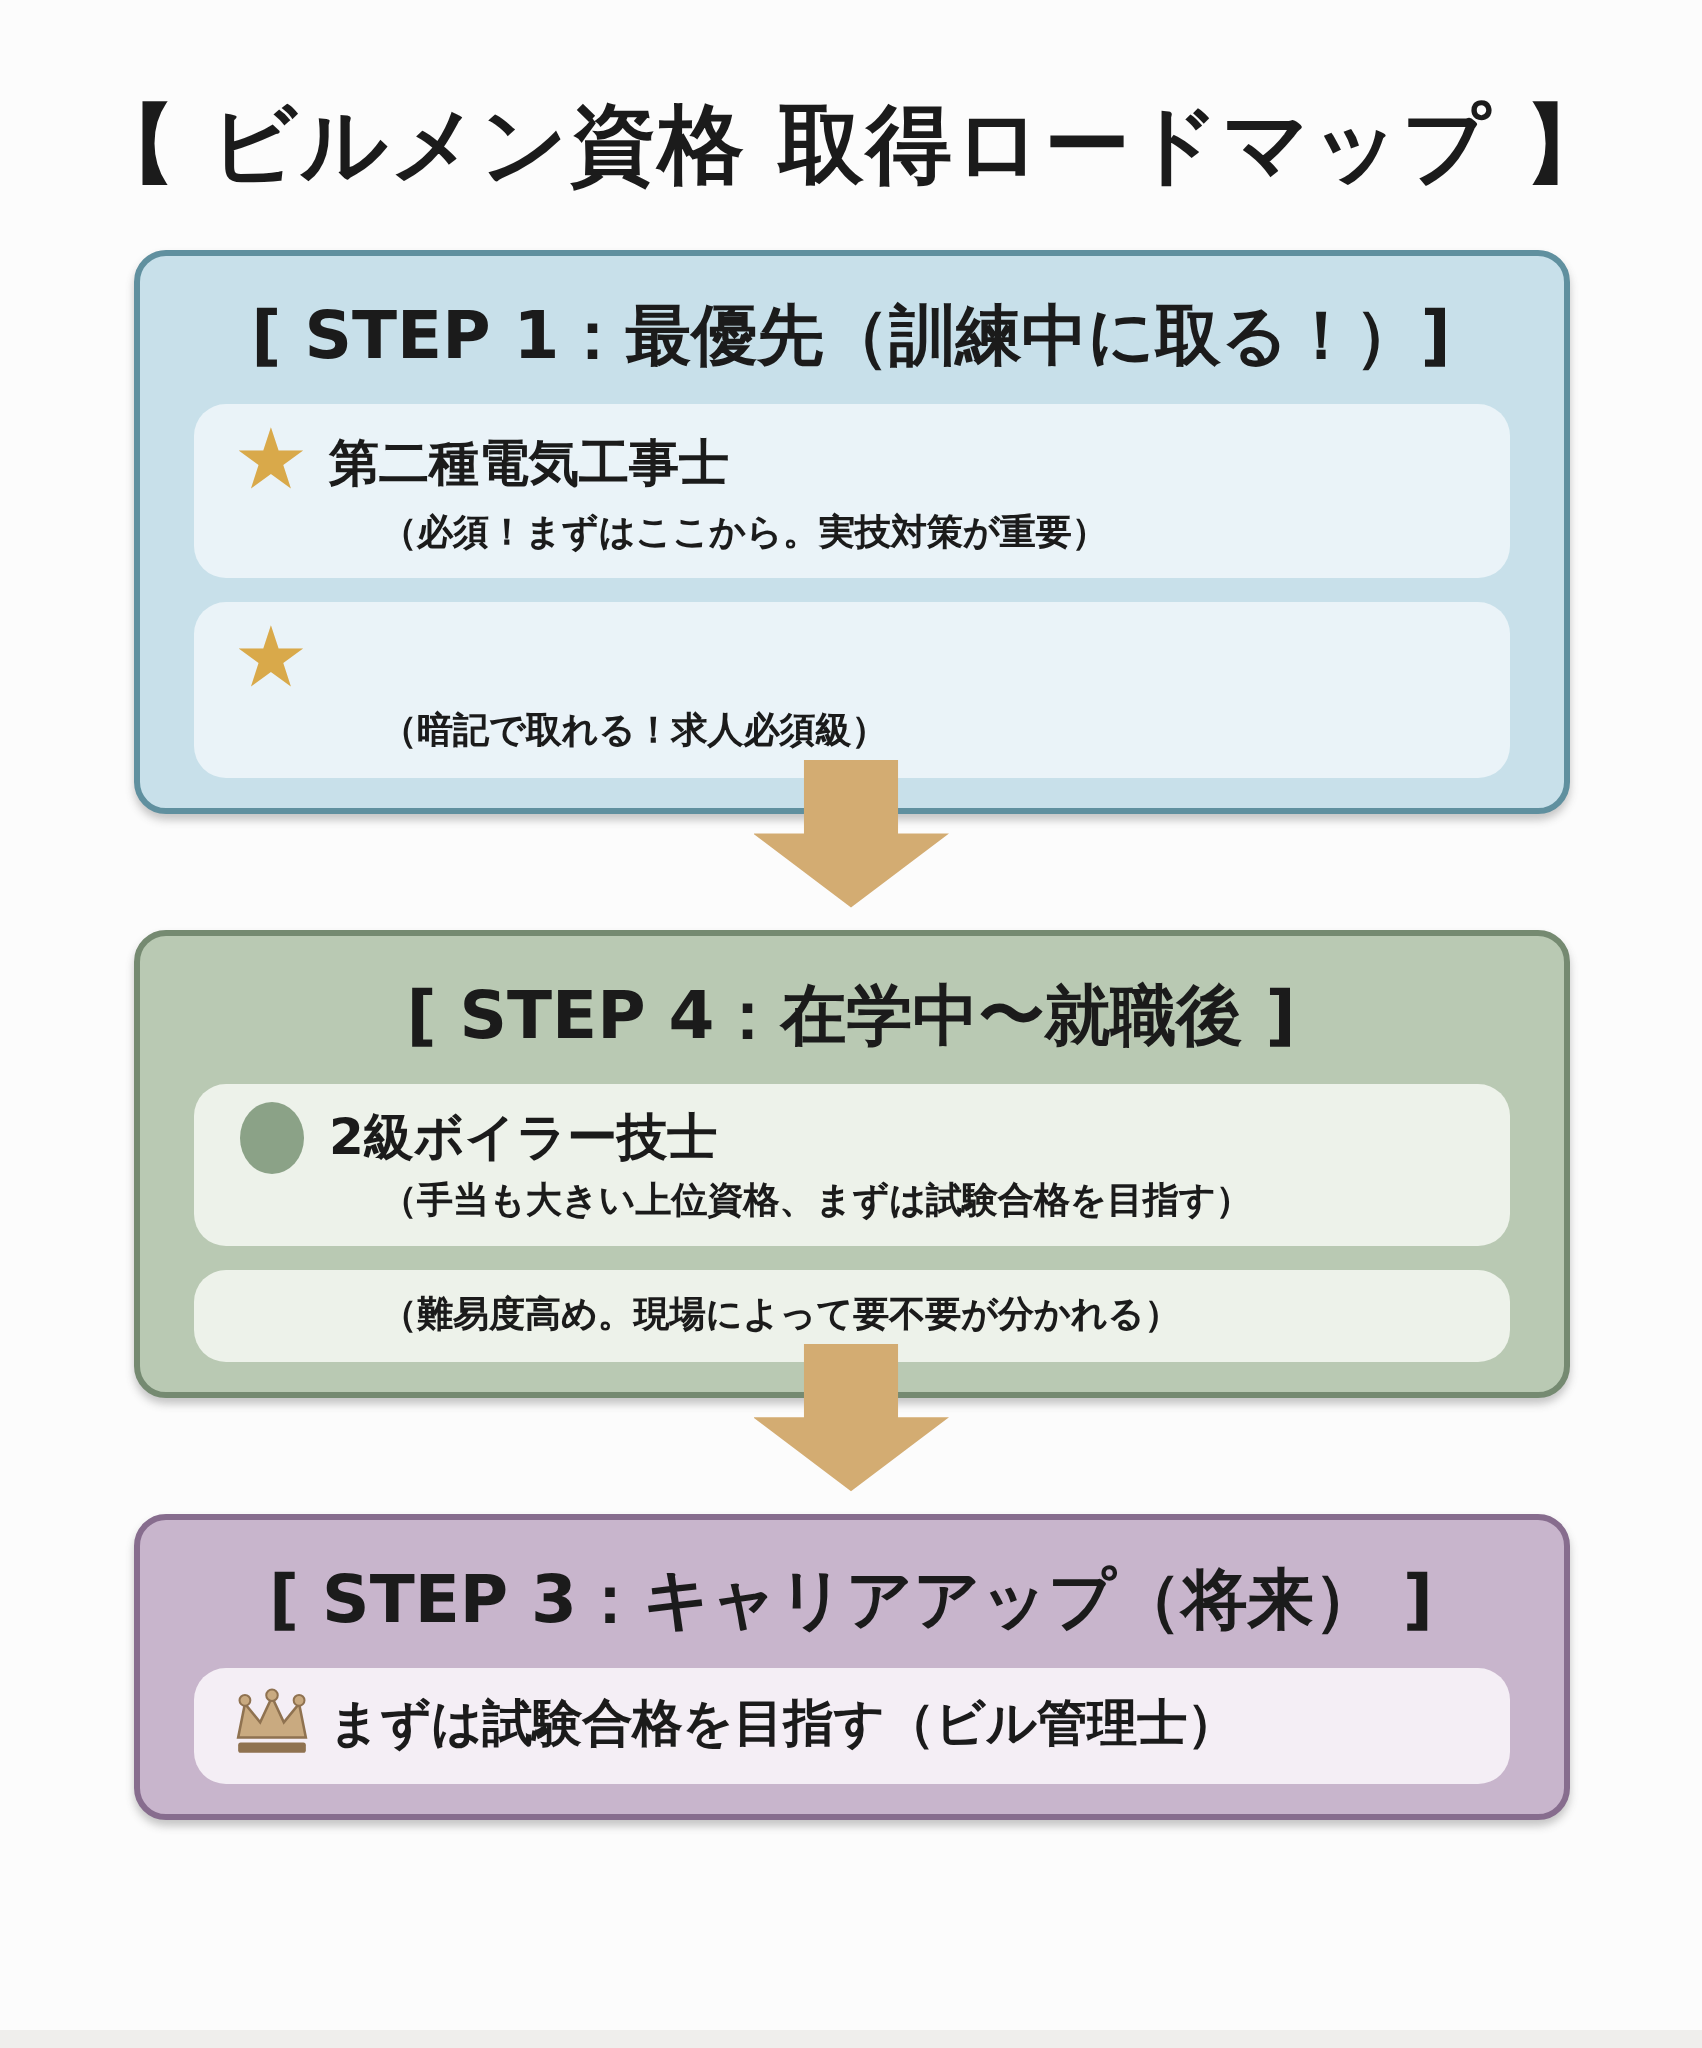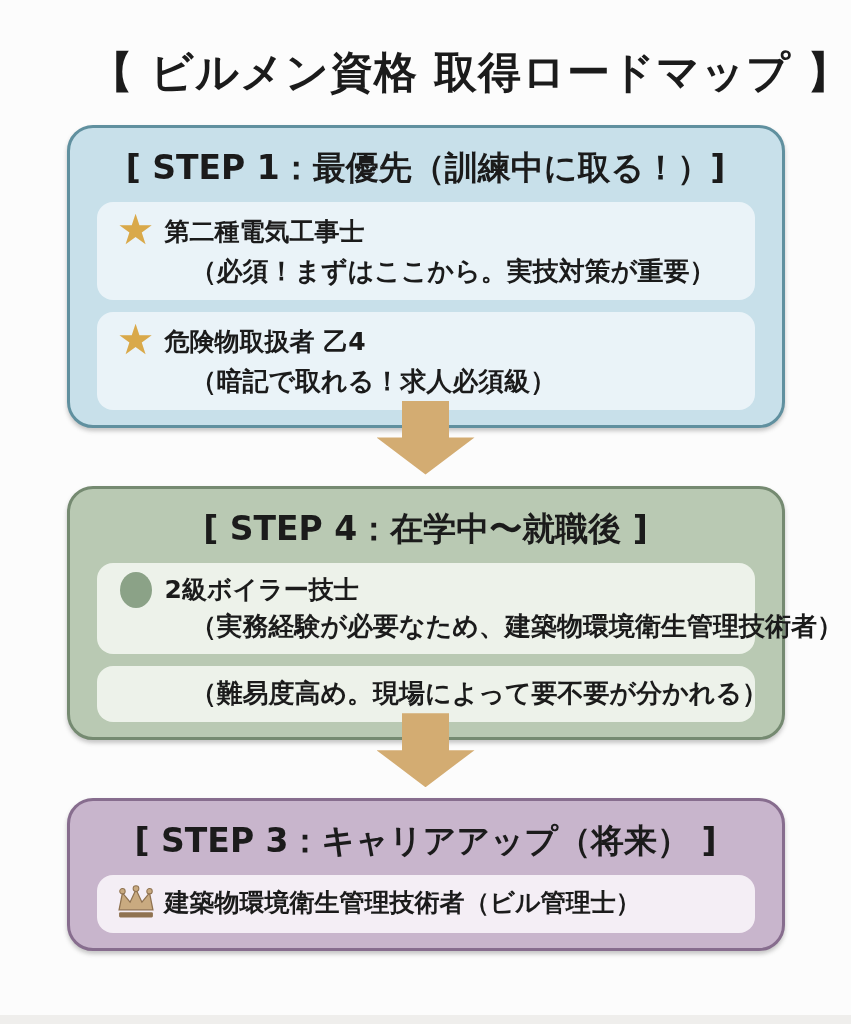--- a/index.html
+++ b/index.html
@@ -7,33 +7,33 @@
     position:relative;
     width:851px;height:1024px;
     margin:0 auto;
     overflow:hidden;
     background:#fcfcfc;
     font-family:"DejaVu Sans","Liberation Sans",sans-serif;
     color:#1b1b1b;
   }
   .title{
     margin:44px 0 0 0;
-    text-align:right;
+    text-align:center;
     font-size:43px;
     font-weight:800;
     letter-spacing:1px;
     color:var(--title-text,#1b1b1b);
   }
   .step{
     position:relative;
     width:718px;
     margin:0 auto;
     box-sizing:border-box;
     border:3px solid;
-    border-radius:26px;
+    border-radius:16px;
     padding:10px 27px 13px 27px;
     box-shadow:0 3px 4px rgba(70,70,70,.30);
   }
   .step.s1{margin-top:23px;background:var(--step1-fill);border-color:var(--step1-border);}
   .step.s2{background:var(--step2-fill);border-color:var(--step2-border);}
   .step.s3{background:var(--step3-fill);border-color:var(--step3-border);}
   .step-header{
     text-align:center;
     font-size:33px;
     font-weight:800;
@@ -64,21 +64,21 @@
     background:var(--bullet);
   }
   .crown-svg{display:block;}
   .item-title{
     font-size:25px;font-weight:800;
     margin-left:6px;
     white-space:nowrap;
     line-height:1.35;
   }
   .note{
-    font-size:26px;font-weight:700;
+    font-size:18px;font-weight:700;
     margin:2px 0 0 78px;
     white-space:nowrap;
     line-height:1.3;
   }
   .arrow{
     position:relative;z-index:5;
     width:98px;height:74px;
     margin:-27px auto 11px auto;
     background:var(--arrow);
     clip-path:polygon(26% 0,74% 0,74% 50%,100% 50%,50% 100%,0 50%,26% 50%);
@@ -106,39 +106,38 @@
         <span class="item-title">第二種電気工事士</span>
       </div>
       <div class="note">（必須！まずはここから。実技対策が重要）</div>
     </div>
 
     <div class="item">
       <div class="trow">
         <span class="icon-cell">
           <span class="icon-star">★</span>
         </span>
-        <span class="item-title">危険物取扱者 乙4</span>
       </div>
       <div class="note">（暗記で取れる！求人必須級）</div>
     </div>
   </section>
 
   <div class="arrow"></div>
 
   <section class="step s2">
     <div class="step-header">[ STEP 4：在学中〜就職後 ]</div>
 
     <div class="item">
       <div class="trow">
         <span class="icon-cell">
           <span class="icon-bullet"></span>
         </span>
         <span class="item-title">2級ボイラー技士</span>
       </div>
-      <div class="note">（実務経験が必要なため、建築物環境衛生管理技術者）</div>
+      <div class="note">（手当も大きい上位資格、まずは試験合格を目指す）</div>
     </div>
 
     <div class="item">
       <div class="note">（難易度高め。現場によって要不要が分かれる）</div>
     </div>
   </section>
 
   <div class="arrow"></div>
 
   <section class="step s3">
@@ -148,19 +147,19 @@
       <div class="trow">
         <span class="icon-cell">
           <svg class="crown-svg" width="44" height="38" viewBox="0 0 52 44" aria-hidden="true">
             <path d="M6 30 L10 10 L19 21 L26 6 L33 21 L42 10 L46 30 Z" style="fill:var(--crown-light);stroke:var(--crown-dark);stroke-width:1.5"></path>
             <circle cx="10" cy="8" r="3.2" style="fill:var(--crown-light);stroke:var(--crown-dark);stroke-width:1.2"></circle>
             <circle cx="26" cy="5" r="3.4" style="fill:var(--crown-light);stroke:var(--crown-dark);stroke-width:1.2"></circle>
             <circle cx="42" cy="8" r="3.2" style="fill:var(--crown-light);stroke:var(--crown-dark);stroke-width:1.2"></circle>
             <rect x="6" y="33" width="40" height="6" rx="1.5" style="fill:var(--crown-dark)"></rect>
           </svg>
         </span>
-        <span class="item-title">建築物環境衛生管理技術者（ビル管理士）</span>
+        <span class="item-title">まずは試験合格を目指す（ビル管理士）</span>
       </div>
     </div>
   </section>
 
   <div class="bottom-band"></div>
 </div>
 
 </body></html>

